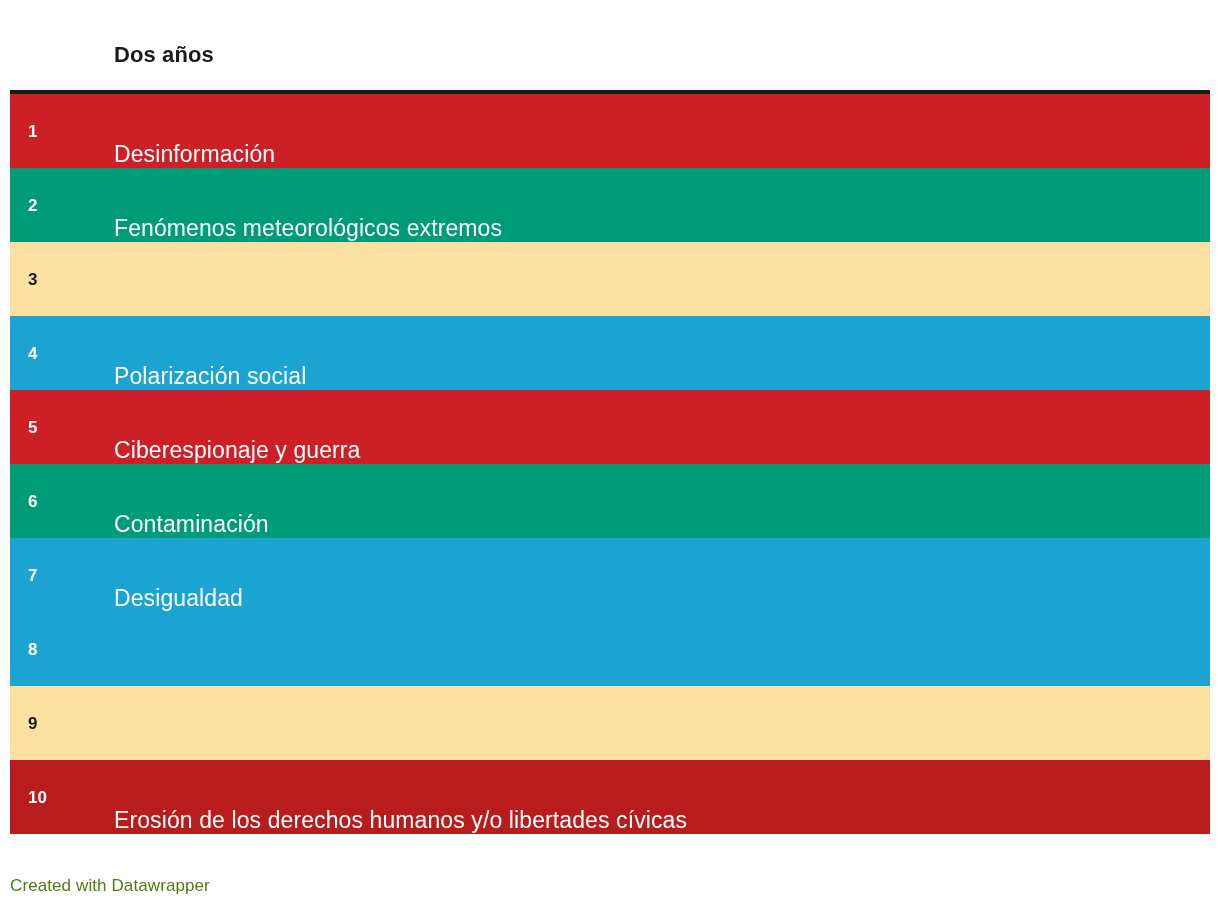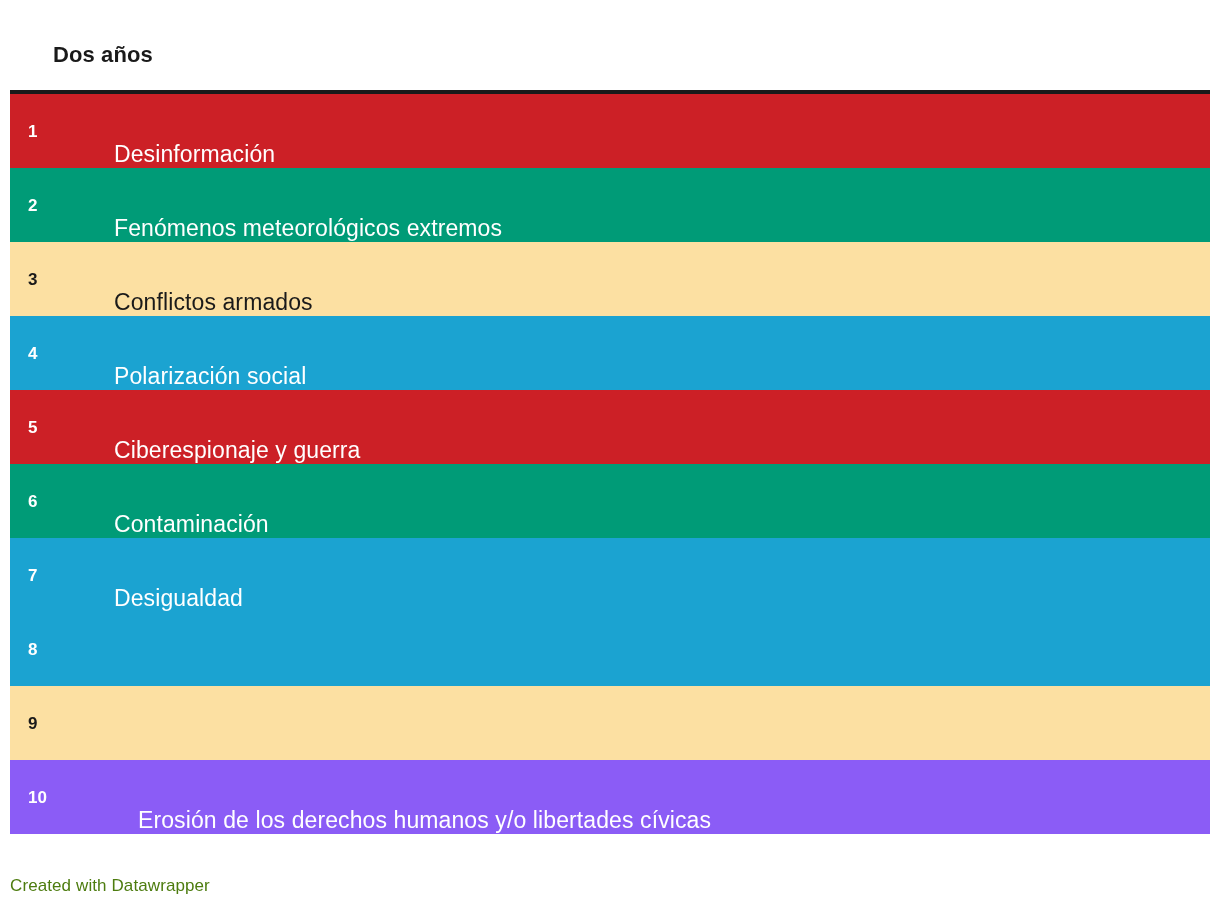--- a/index.html
+++ b/index.html
@@ -14,21 +14,21 @@
     color: #333333;
     overflow: hidden;
   }
   .chart-wrap {
     position: relative;
     width: 1220px;
     height: 916px;
     box-sizing: border-box;
   }
   .chart-header {
-    padding: 42px 0 0 53px;
+    padding: 42px 0 0 114px;
   }
   .col-title {
     font-size: 22px;
     font-weight: bold;
     color: #1a1a1a;
     letter-spacing: 0.1px;
     line-height: 1.2;
   }
   .table-area {
     margin-top: 22px;
@@ -94,21 +94,20 @@
         <div class="row text-light" style="background: rgb(204, 32, 38);">
           <div class="rank">1</div>
           <div class="label">Desinformación</div>
         </div>
         <div class="row text-light" style="background: rgb(0, 155, 119);">
           <div class="rank">2</div>
           <div class="label">Fenómenos meteorológicos extremos</div>
         </div>
         <div class="row text-dark" style="background: rgb(252, 224, 162);">
           <div class="rank">3</div>
-          <div class="label">Conflictos armados</div>
         </div>
         <div class="row text-light" style="background: rgb(27, 163, 209);">
           <div class="rank">4</div>
           <div class="label">Polarización social</div>
         </div>
         <div class="row text-light" style="background: rgb(204, 32, 38);">
           <div class="rank">5</div>
           <div class="label">Ciberespionaje y guerra</div>
         </div>
         <div class="row text-light" style="background: rgb(0, 155, 119);">
@@ -118,21 +117,21 @@
         <div class="row text-light" style="background: rgb(27, 163, 209);">
           <div class="rank">7</div>
           <div class="label">Desigualdad</div>
         </div>
         <div class="row text-light" style="background: rgb(27, 163, 209);">
           <div class="rank">8</div>
         </div>
         <div class="row text-dark" style="background: rgb(252, 224, 162);">
           <div class="rank">9</div>
         </div>
-        <div class="row text-light" style="background: #8b5cf6; gap: 24px;">
+        <div class="row text-light" style="background: #b91c1c;">
           <div class="rank">10</div>
           <div class="label">Erosión de los derechos humanos y/o libertades cívicas</div>
         </div>
       </div>
   </div>
 
   <div class="footer">Created with Datawrapper</div>
 
 </div>
 

